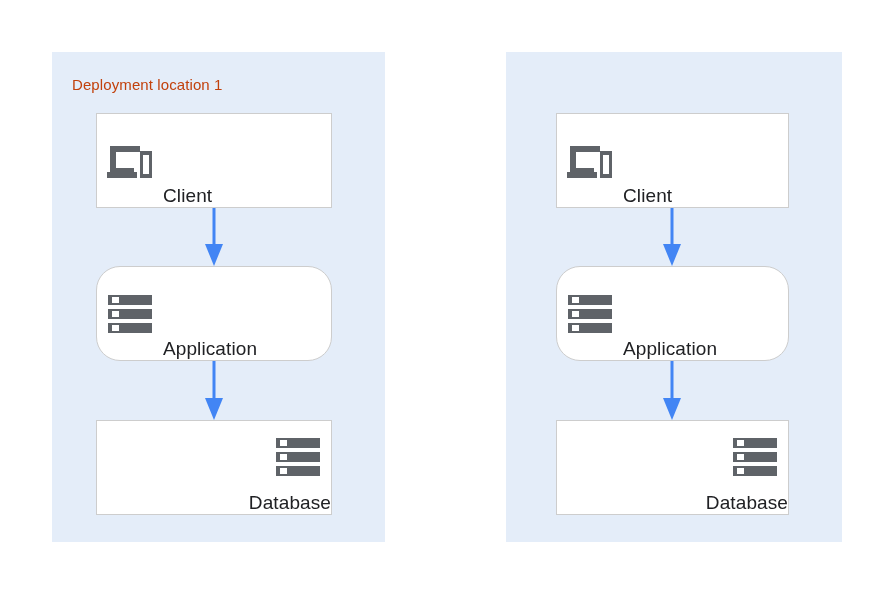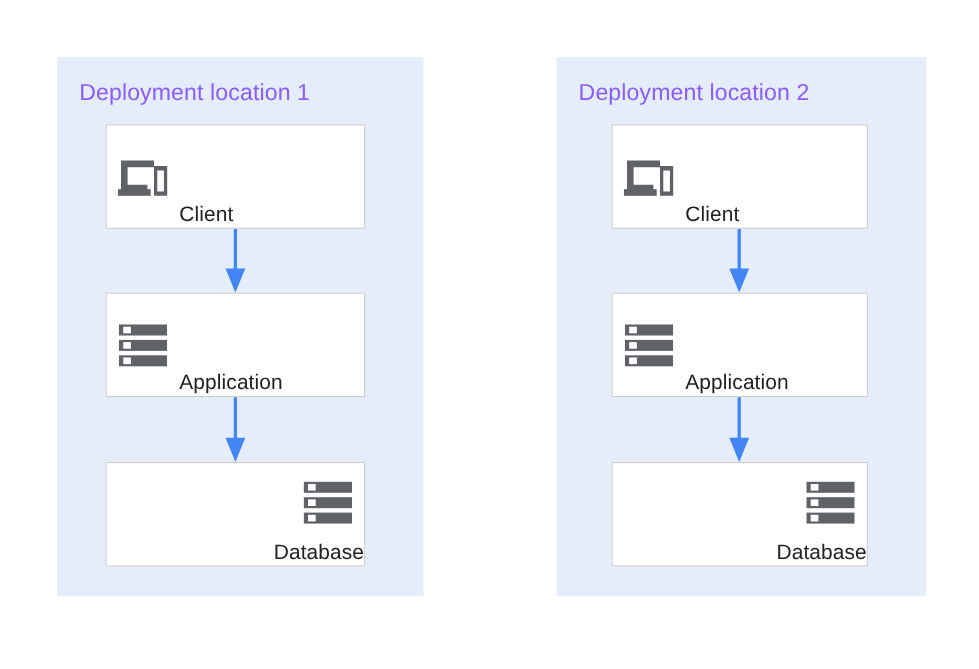--- a/index.html
+++ b/index.html
@@ -31,23 +31,23 @@
     background: #e4edf9;
     box-sizing: border-box;
   }
   .panel.loc1 { left: 52px;  top: 52px; width: 333px; height: 490px; }
   .panel.loc2 { left: 506px; top: 52px; width: 336px; height: 490px; }
 
   .panel-title {
     position: absolute;
     left: 20px;
     top: 22px;
-    font-size: 21px;
+    font-size: 15px;
     line-height: 22px;
-    color: #8b5cf6;
+    color: #c2410c;
     white-space: nowrap;
     letter-spacing: 0.1px;
   }
 
   
   .node {
     position: absolute;
     box-sizing: border-box;
     background: #ffffff;
     border: 1px solid #cdcdcd;
@@ -67,21 +67,21 @@
     font-size: 19px;
     color: #202124;
     white-space: nowrap;
     letter-spacing: 0.1px;
   }
 
   
   .loc1 .node { left: 44px; width: 236px; height: 95px; }
   .loc2 .node { left: 50px; width: 233px; height: 95px; }
   .node.row-client { top: 61px; }
-  .node.row-app    { top: 214px; }
+  .node.row-app    { top: 214px; border-radius: 24px; }
   .node.row-db     { top: 368px; flex-direction: column; }
 
   
   .arrow {
     position: absolute;
     z-index: 2;
     overflow: visible;
   }
   .loc1 .arrow { left: 146px; width: 32px; }
   .loc2 .arrow { left: 150px; width: 32px; }
@@ -153,21 +153,20 @@
           <rect x="4" y="31" width="7" height="6" fill="#ffffff"></rect>
         </svg>
       </div>
       <div class="node-label">Database</div>
     </div>
 
   </div>
 
   <div class="panel loc2">
 
-    <div class="panel-title">Deployment location 2</div>
 
     <div class="node row-client">
       <div class="icon-wrap">
         <svg class="glyph" width="46" height="36" viewBox="0 0 46 36" aria-hidden="true">
           <path d="M3 3 H33 V9 H9 V25 H27 V31 H3 Z" fill="#5f6368"></path>
           <rect x="0" y="29" width="30" height="6" fill="#5f6368"></rect>
           <path d="M33 8 H45 V35 H33 Z M36 12 H42 V31 H36 Z" fill="#5f6368" fill-rule="evenodd"></path>
         </svg>
       </div>
       <div class="node-label">Client</div>

